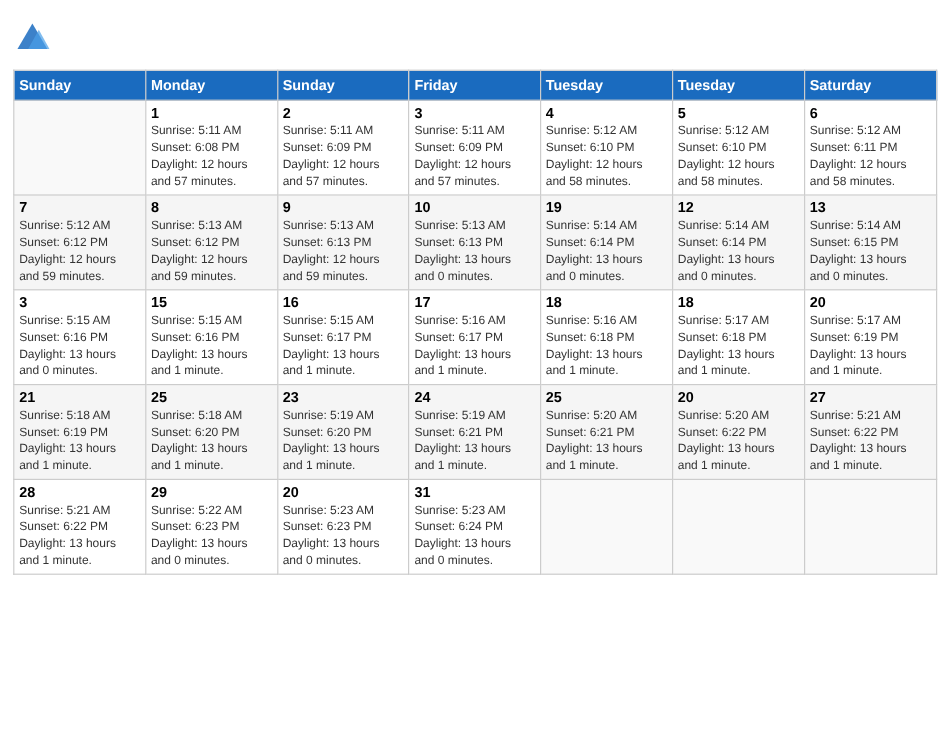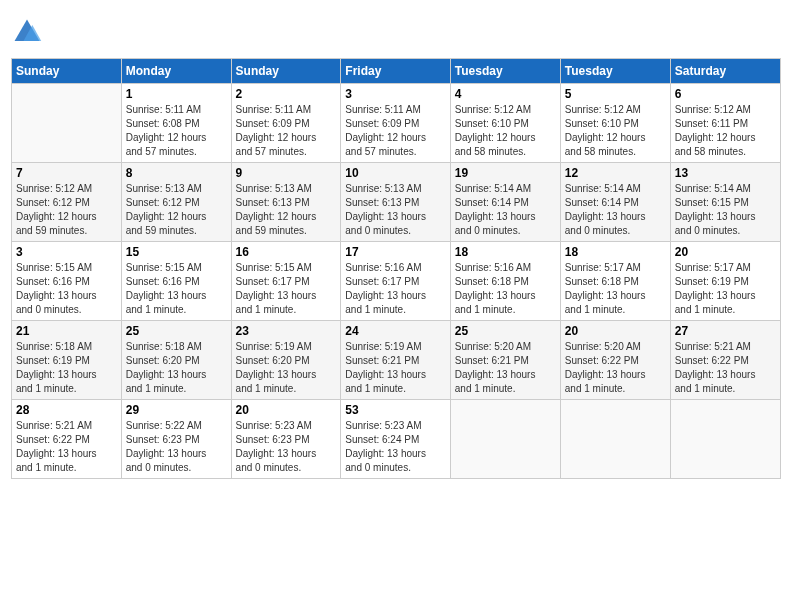--- a/index.html
+++ b/index.html
@@ -338,21 +338,21 @@
 and 0 minutes.</div>
           </td>
           <td>
             <span class="day-num">20</span>
             <div class="day-info" style="white-space: pre-line;">Sunrise: 5:23 AM
 Sunset: 6:23 PM
 Daylight: 13 hours
 and 0 minutes.</div>
           </td>
           <td>
-            <span class="day-num">53</span>
+            <span class="day-num">31</span>
             <div class="day-info" style="white-space: pre-line;">Sunrise: 5:23 AM
 Sunset: 6:24 PM
 Daylight: 13 hours
 and 0 minutes.</div>
           </td>
           <td class="empty"></td>
           <td class="empty"></td>
           <td class="empty"></td>
         </tr>
       </tbody>

